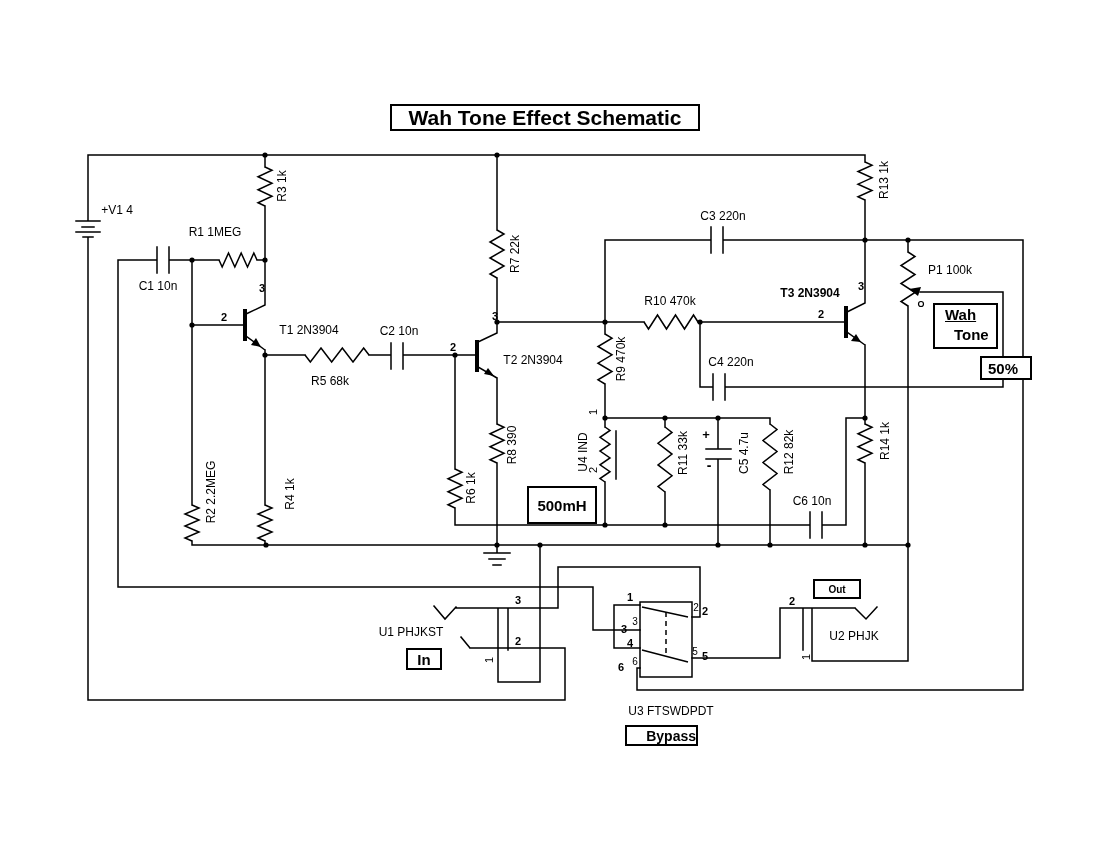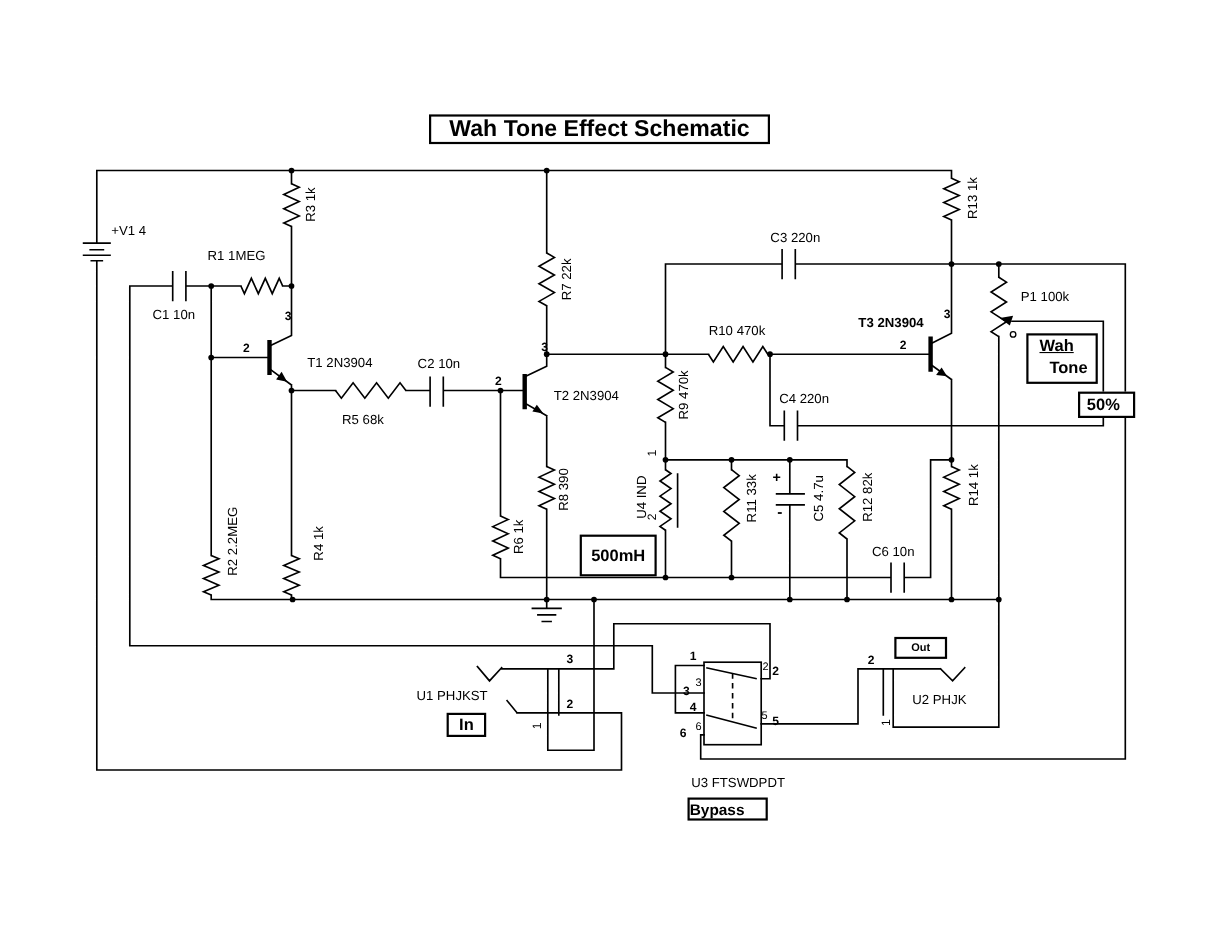--- a/index.html
+++ b/index.html
@@ -19,21 +19,21 @@
   #wahtone-box .l2{padding-left:19px;}
   #pct-box{left:941px;top:356px;width:52px;height:24px;font-size:15px;
            display:flex;align-items:center;padding-left:6px;margin-left:39px;}
   #mh-box{left:527px;top:486px;width:70px;height:38px;font-size:15px;
           display:flex;align-items:center;justify-content:center;}
   #in-box{left:406px;top:648px;width:36px;height:22px;font-size:15px;
           display:flex;align-items:center;justify-content:center;}
   #out-box{left:813px;top:579px;width:48px;height:20px;font-size:10px;
            display:flex;align-items:center;justify-content:center;}
   #bypass-box{left:625px;top:725px;width:73px;height:21px;font-size:14px;
-           display:flex;align-items:center;justify-content:flex-start;}
+           display:flex;align-items:center;justify-content:flex-end;}
 </style>
 </head>
 <body>
 
 <div id="stage">
 
   <svg id="wires" width="1100" height="850">
 
     <path fill="none" stroke="#000" stroke-width="1.5" stroke-linecap="square" d="
       M88,155 H865

